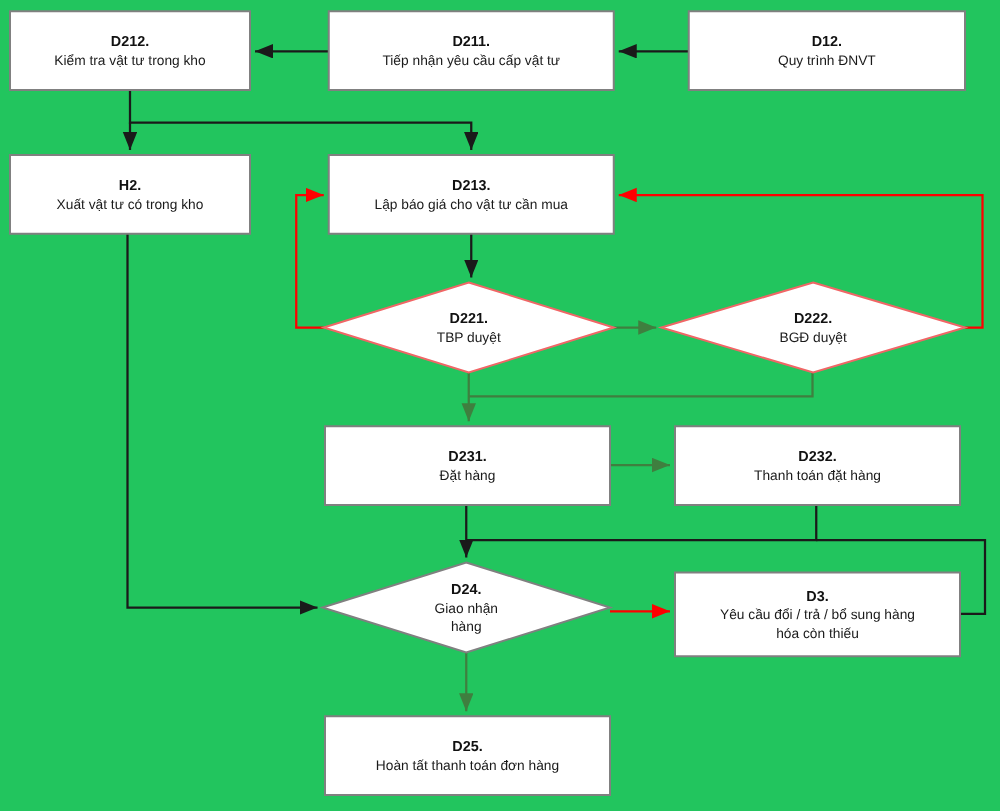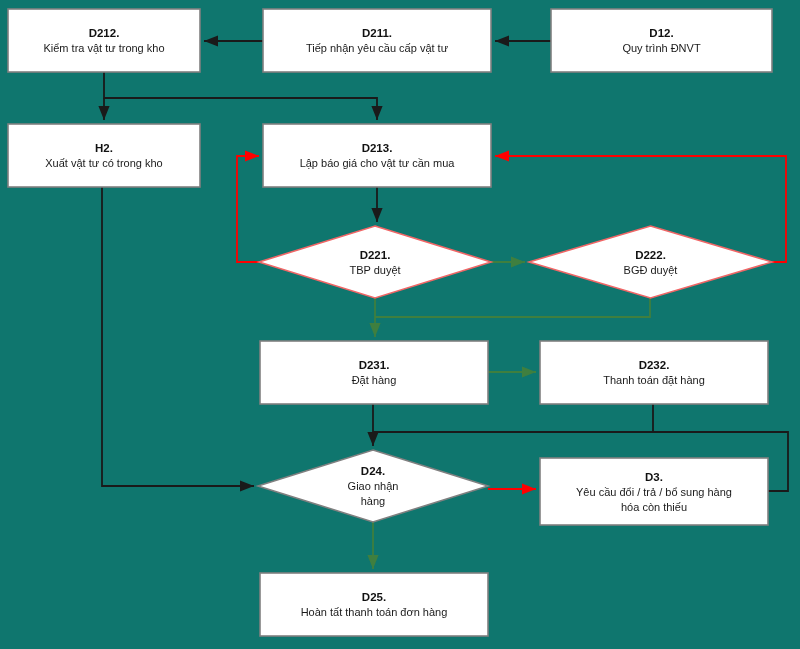--- a/index.html
+++ b/index.html
@@ -1,19 +1,19 @@
 <!DOCTYPE html>
 <html><head>
 <meta charset="utf-8">
 <title>Flowchart</title>
 <style>
   html,body{margin:0;padding:0;background:#ffffff;}
   body{width:800px;height:649px;overflow:hidden;
        font-family:"Liberation Sans","DejaVu Sans",sans-serif;}
-  #stage{position:relative;width:800px;height:649px;background:#0f766e;}
+  #stage{position:relative;width:800px;height:649px;background:#22c55e;}
   svg#flow{position:absolute;left:0;top:0;width:800px;height:649px;}
   .node-rect{fill:#ffffff;stroke:#808080;stroke-width:1.6;}
   .node-diamond{fill:#ffffff;stroke:#808080;stroke-width:1.6;}
   .node-diamond.red{stroke:#f06666;stroke-width:1.6;}
   .n-title{font-family:"Liberation Sans","DejaVu Sans",sans-serif;
            font-size:11.5px;font-weight:bold;fill:#111111;text-anchor:middle;}
   .n-sub{font-family:"Liberation Sans","DejaVu Sans",sans-serif;
          font-size:11px;font-weight:normal;fill:#1a1a1a;text-anchor:middle;}
   .edge{fill:none;stroke-width:1.8;}
   .edge.black{stroke:#1a1a1a;}

